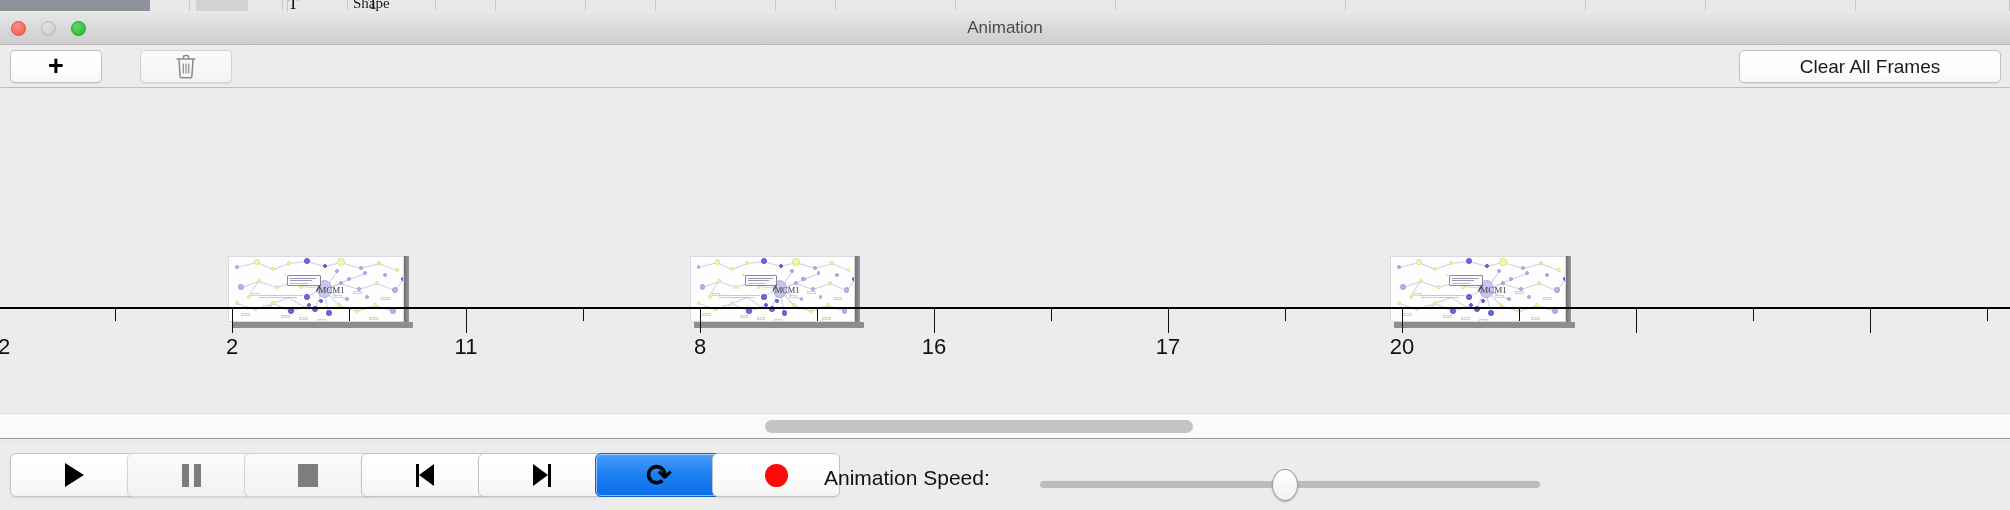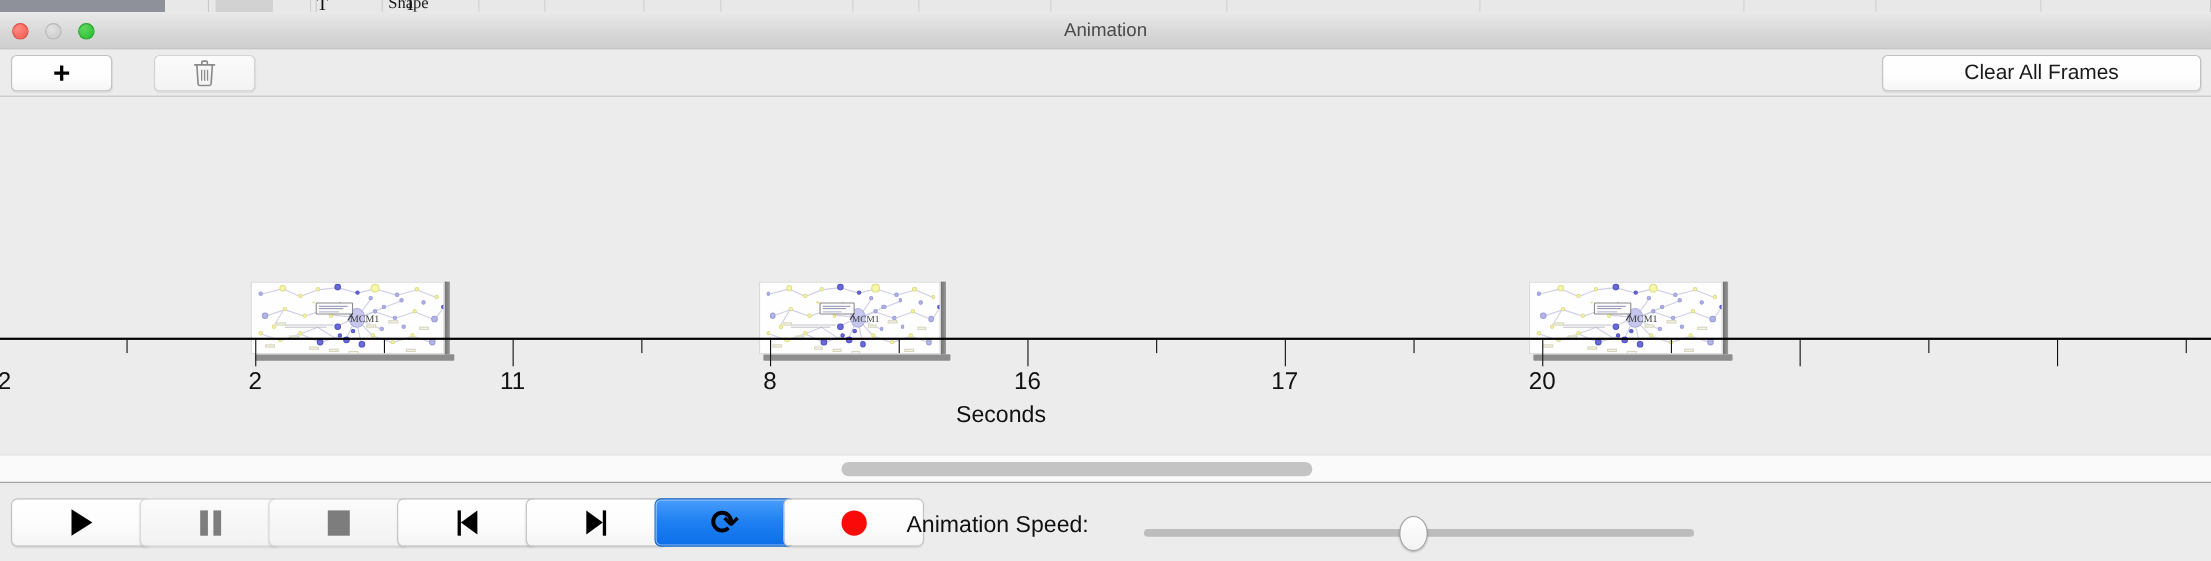--- a/index.html
+++ b/index.html
@@ -52,21 +52,21 @@
     display:flex; align-items:center; justify-content:center;
     font-size:17px; color:#1a1a1a; cursor:default;
   }
   .tbtn.disabled {
     background:linear-gradient(to bottom,#fbfbfb,#f3f3f3);
     border-color:#d2d2d2;
   }
   #btn-add  { left:10px; width:92px; }
   #btn-add .plus { font-size:27px; font-weight:bold; line-height:0.8; color:#000; }
   #btn-del  { left:140px; width:92px; }
-  #btn-clear{ right:9px; width:290px; font-size:19px;text-align:center; }
+  #btn-clear{ right:9px; width:262px; font-size:19px;text-align:center; }
 
   
   #timeline {
     position:absolute; left:0; top:88px; width:2010px; height:325px;
     background:#ececec; overflow:hidden;
   }
   
   .frame { position:absolute; }
   .frame .shadowbar {
     position:absolute; left:4px; bottom:0; right:-4px; height:6px;
@@ -570,23 +570,20 @@
       <div class="ticklabel" style="left: 1168px;">17</div>
       <div class="tick minor" style="left: 1285px;"></div>
       <div class="tick major" style="left: 1402px;"></div>
       <div class="ticklabel" style="left: 1402px;">20</div>
       <div class="tick minor" style="left: 1519px;"></div>
       <div class="tick major" style="left: 1636px;"></div>
       <div class="tick minor" style="left: 1753px;"></div>
       <div class="tick major" style="left: 1870px;"></div>
       <div class="tick minor" style="left: 1987px;"></div>
     </div>
-  <div id="axis-title">
-    <span>Seconds</span>
-  </div>
 </div>
 
 <div id="hscroll">
   <div id="hscroll-thumb" style="left: 765px; width: 428px;"></div>
 </div>
 
 <div id="controls">
   <div id="buttons-layer">
       <div class="cbtn" style="left: 10px;">
         <div class="ico-play"></div>

